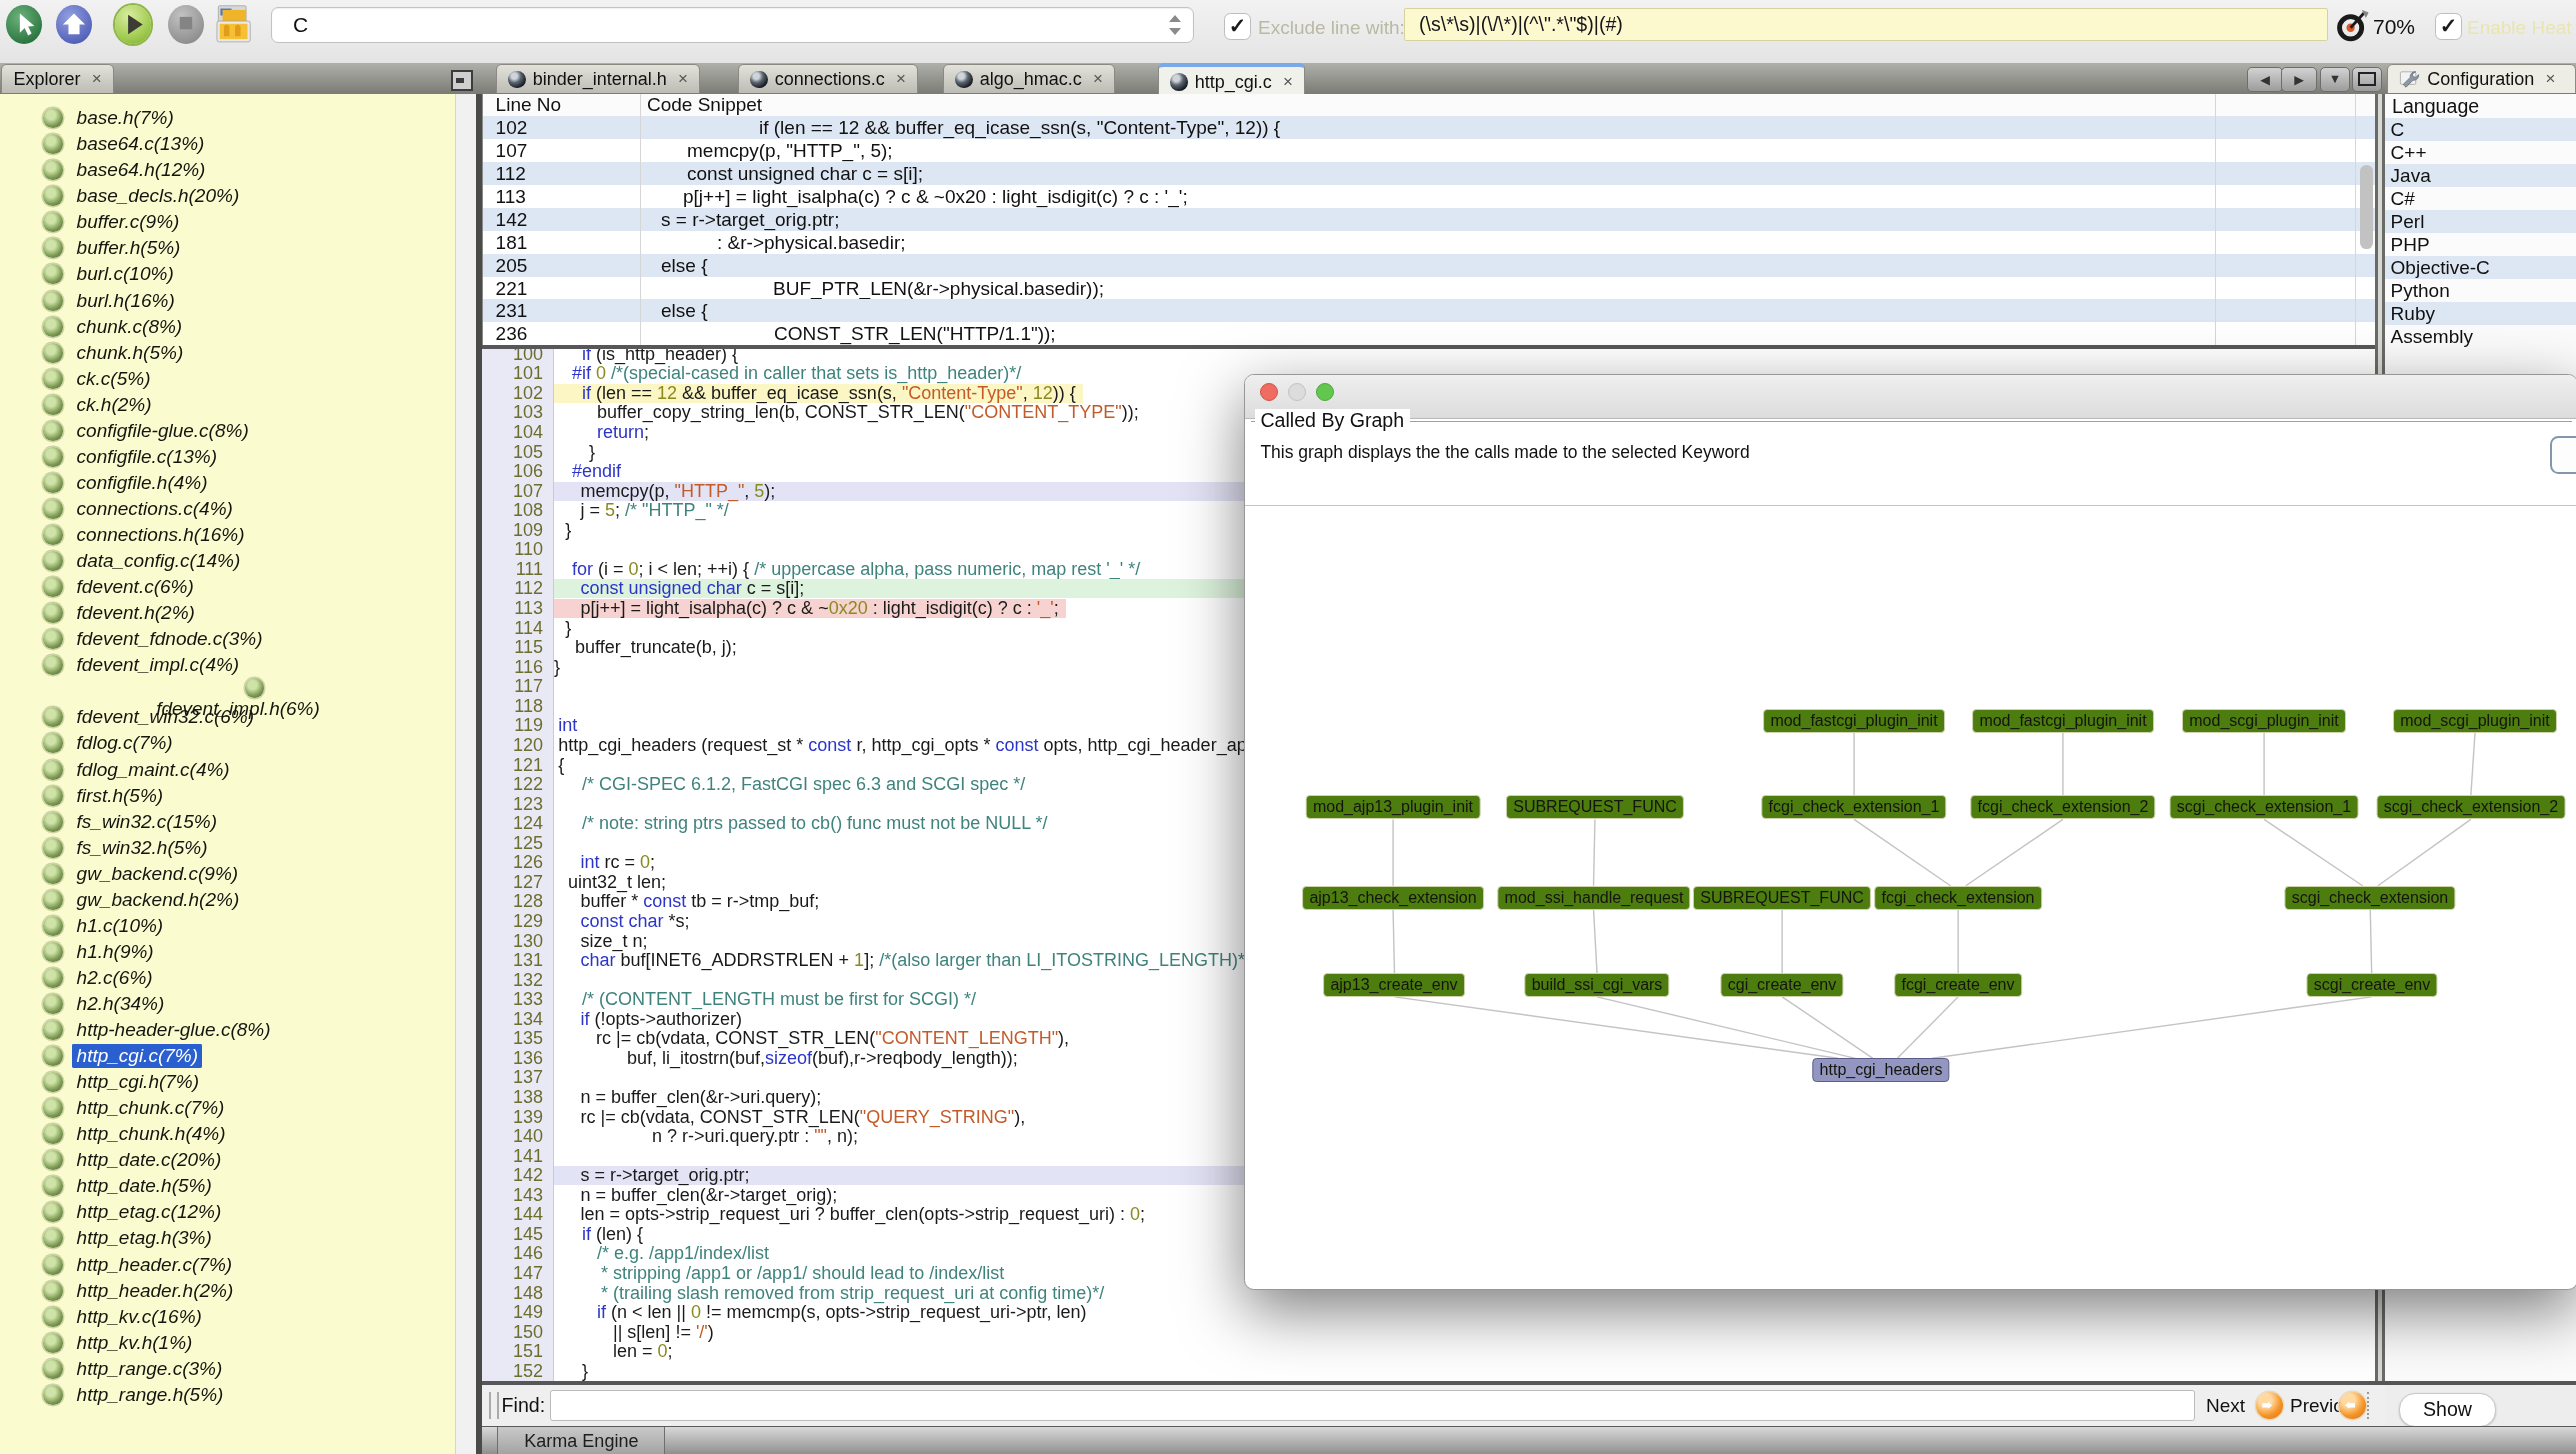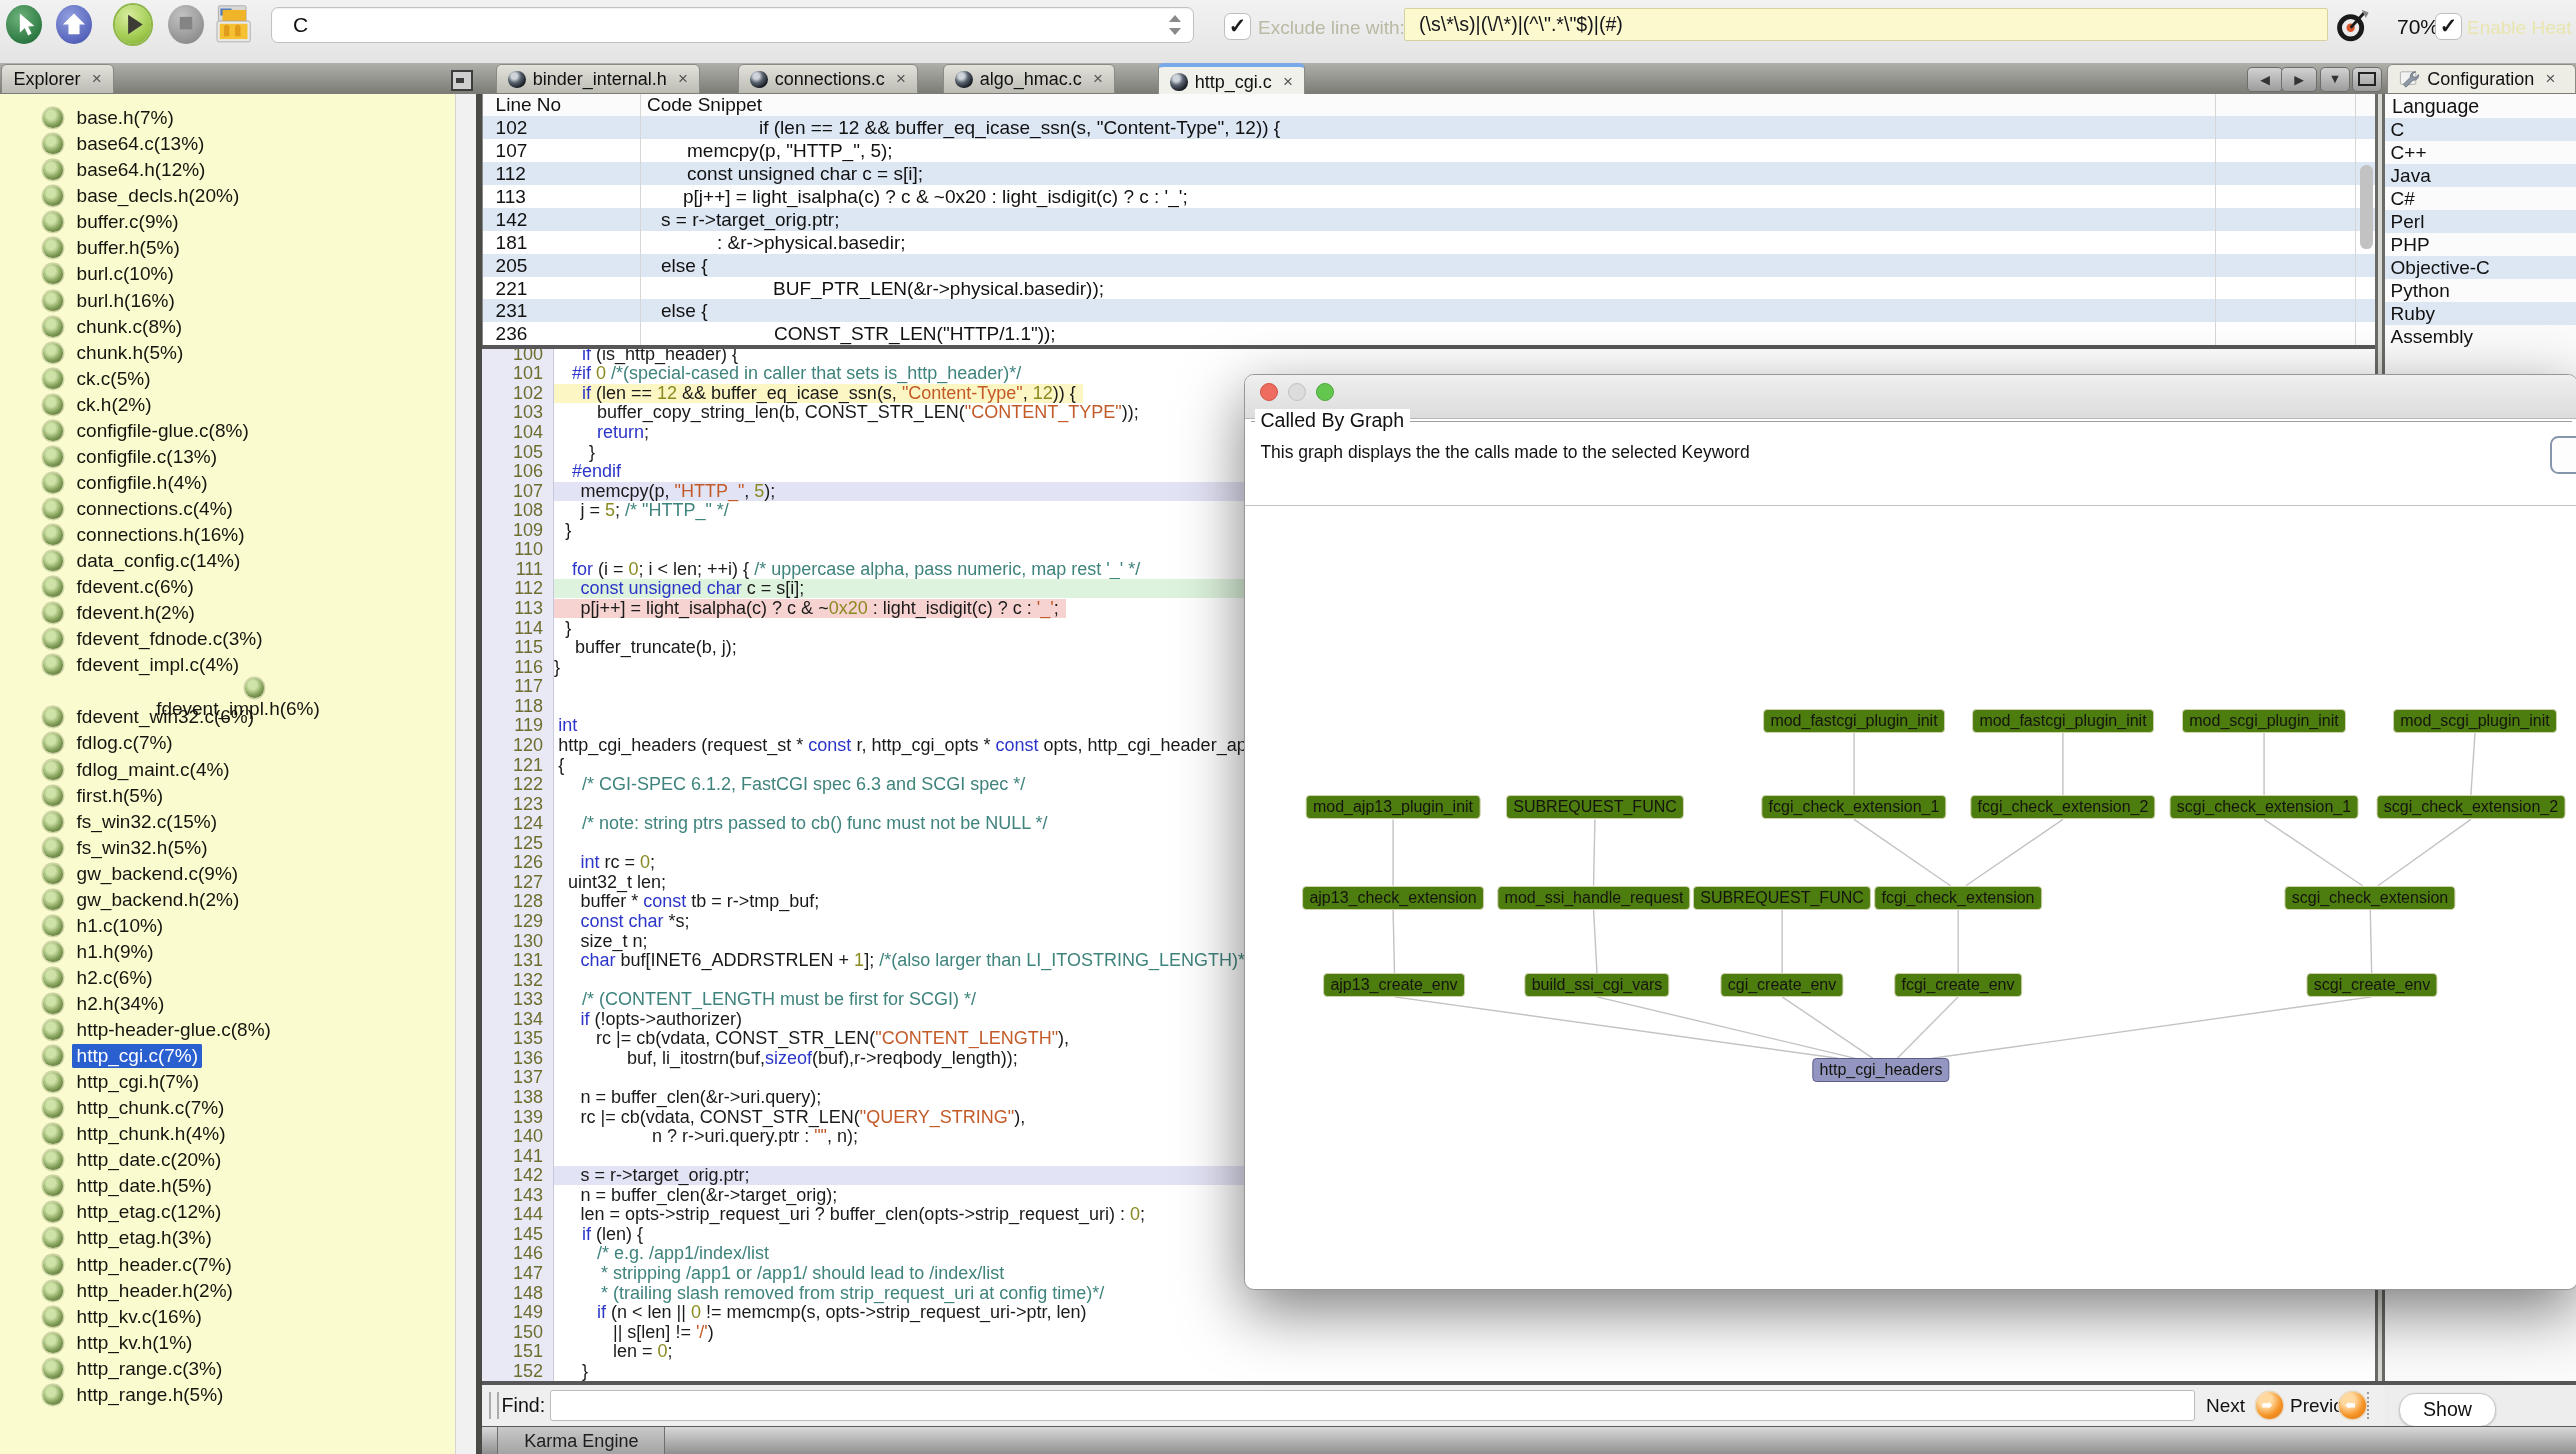--- a/index.html
+++ b/index.html
@@ -14,35 +14,35 @@
   .combo-text{left:21px;top:4.9px;font-size:21px;}
   .stepper{right:9.8px;top:5.6px;width:17px;height:22.4px;}
   .stepper i{position:absolute;left:2.8px;width:0;height:0;border-left:6.3px solid transparent;border-right:6.3px solid transparent;}
   .stepper .up{top:1.4px;border-bottom:7px solid #8a8a8a;}
   .stepper .dn{bottom:1.4px;border-top:7px solid #8a8a8a;}
   .chk{width:25px;height:25px;background:#fff;border:1.4px solid #bdbdbd;border-radius:6.3px;
        font-size:21px;font-weight:bold;text-align:center;line-height:24px;color:#1a1a1a;}
   #exclude-label{left:1258px;top:17px;font-size:19px;color:#b9b9a4;}
   #regex-field{left:1404px;top:8.4px;width:908px;height:31px;background:#fcf9cf;border:0.7px solid #d6d2a0;
                font-size:19.6px;line-height:31px;padding-left:14px;color:#15151a;border-radius:2.1px;white-space:nowrap;overflow:hidden;}
-  #threshold{left:2373px;top:15.4px;font-size:21px;margin-left:24px;}
+  #threshold{left:2373px;top:15.4px;font-size:21px;}
   #heat-label{left:2467px;top:17px;font-size:19px;color:#e9e5b0;white-space:nowrap;}
   
   #tabstrip{left:0;top:63px;width:2576px;height:31px;background:linear-gradient(#b0b0aa,#7b7b75);border-bottom:1.4px solid #4c4c48;}
   .tab{position:absolute;top:1.4px;height:28px;background:linear-gradient(#e2e2da,#bcbcb4);
        border:0.7px solid #8a8a82;border-bottom:none;border-radius:5.6px 5.6px 0 0;
        display:flex;align-items:center;gap:7px;padding:0 11.2px;font-size:18px;white-space:nowrap;}
   .tab.active{background:#f1f1eb;border-top:4.9px solid #79a9e9;top:0;height:30px;}
   .tab .x{color:#555;font-size:17px;margin-left:4.2px;}
   .eye{width:17.5px;height:17.5px;border-radius:50%;background:radial-gradient(circle at 35% 30%,#cfd4da 0 18%,#5a6470 40%,#14181f 75%);flex:0 0 auto;}
   .strip-btn{position:absolute;top:4.2px;height:22.4px;background:linear-gradient(#d2d2d2,#9c9c9c);
              border:0.7px solid #6d6d6d;border-radius:4.9px;color:#333;font-size:12.6px;
              display:flex;align-items:center;justify-content:center;}
   
-  #explorer{left:0;top:94px;width:476px;height:1361px;background:#fbfbd0;overflow:hidden;}
+  #explorer{left:0;top:94px;width:476px;height:1361px;background:#fbfbd0;overflow:hidden;font-style:italic;}
   .file-item{position:absolute;left:0;width:476px;height:26px;display:flex;align-items:center;}
   .bug{width:19.6px;height:19.6px;margin-left:43px;margin-right:9.8px;border-radius:50%;flex:0 0 auto;
        background:radial-gradient(circle at 40% 35%,#cfe3a8 0 25%,#7f9c55 60%,#45582c 100%);
        box-shadow:0 0 0 1.4px rgba(70,90,40,.25);}
   .file-label{font-size:19px;color:#15150f;padding:0.7px 4.2px;border-radius:1.4px;white-space:nowrap;}
   .file-item.sel .file-label{background:#2a5fd0;color:#fff;}
   #exp-scroll{left:455px;top:94px;width:21px;height:1361px;background:#f1f1f1;border-left:0.7px solid #d5d5d5;}
   #exp-thumb{left:459px;top:520px;width:14px;height:442px;background:#b6b6b6;border-radius:7px;}
   .vdivider{background:#4a4a46;}
   

